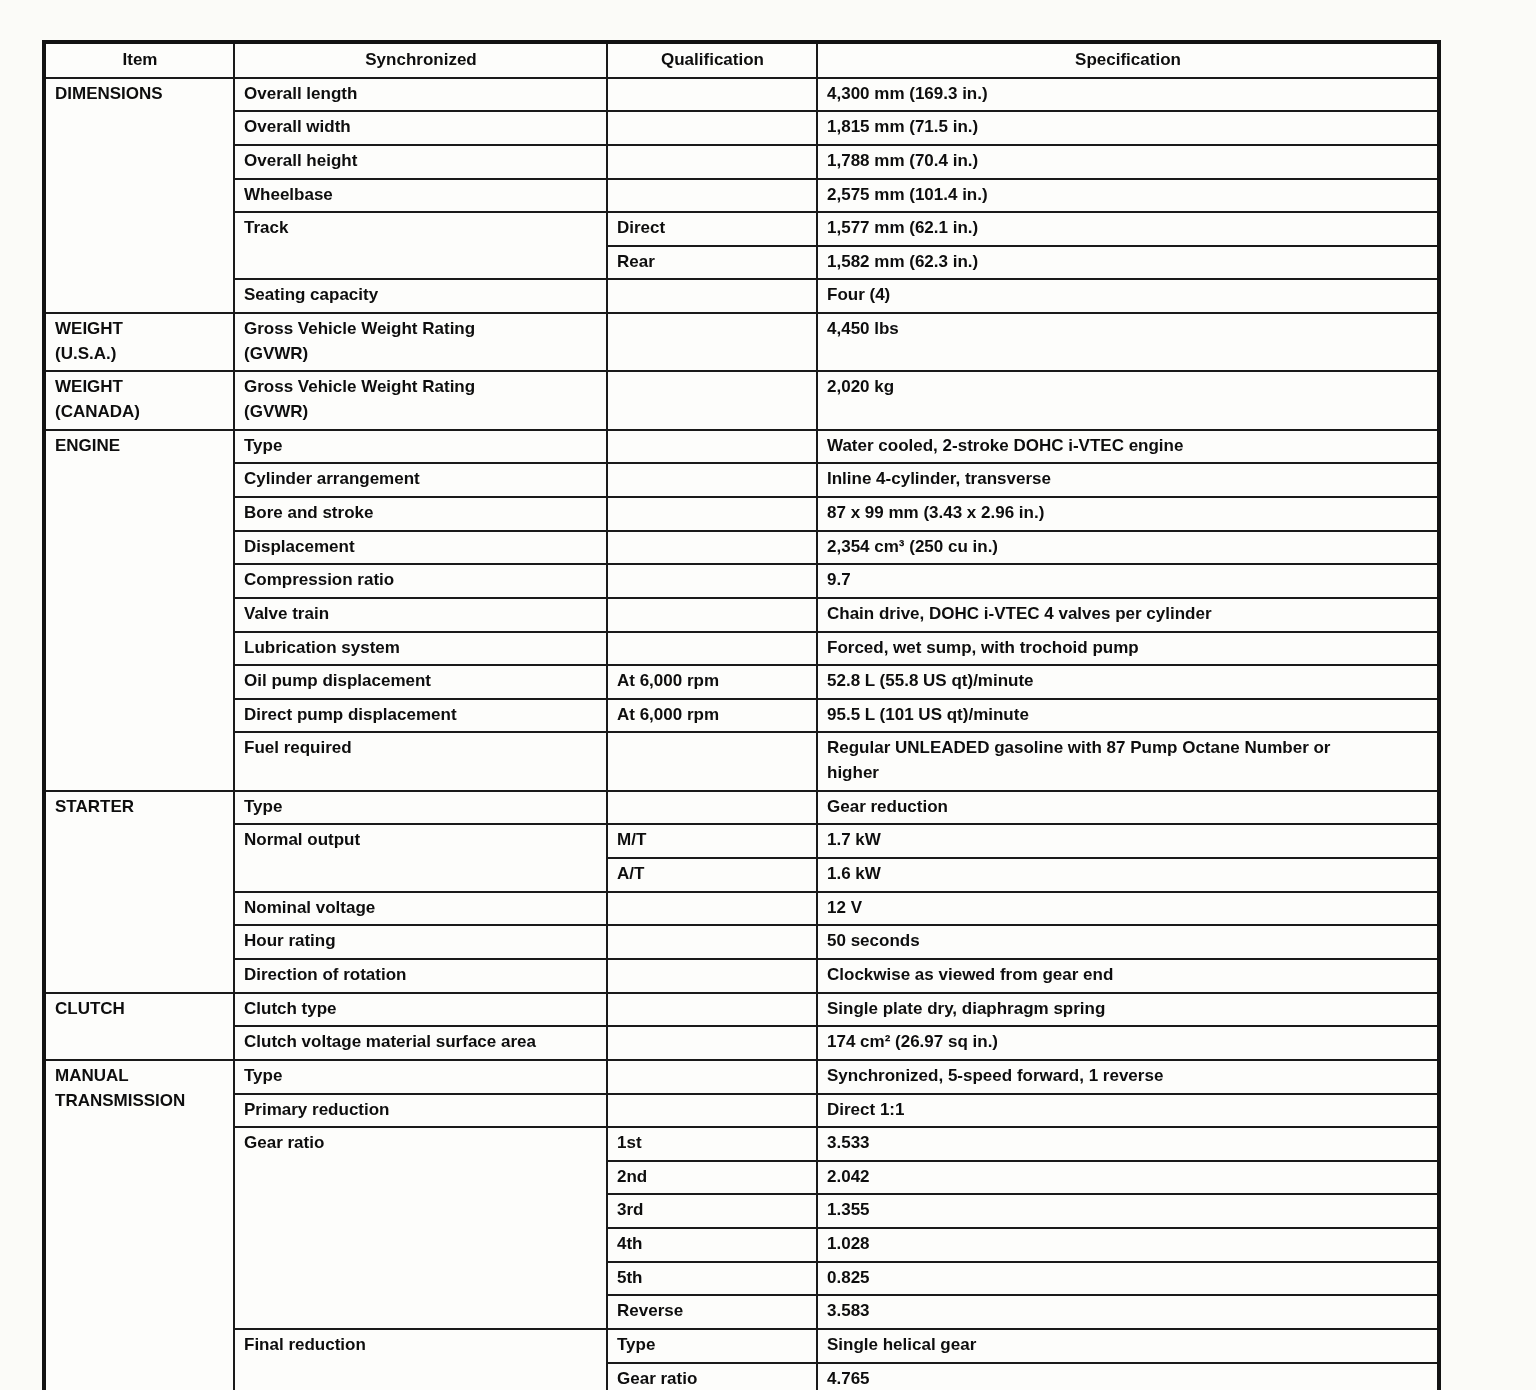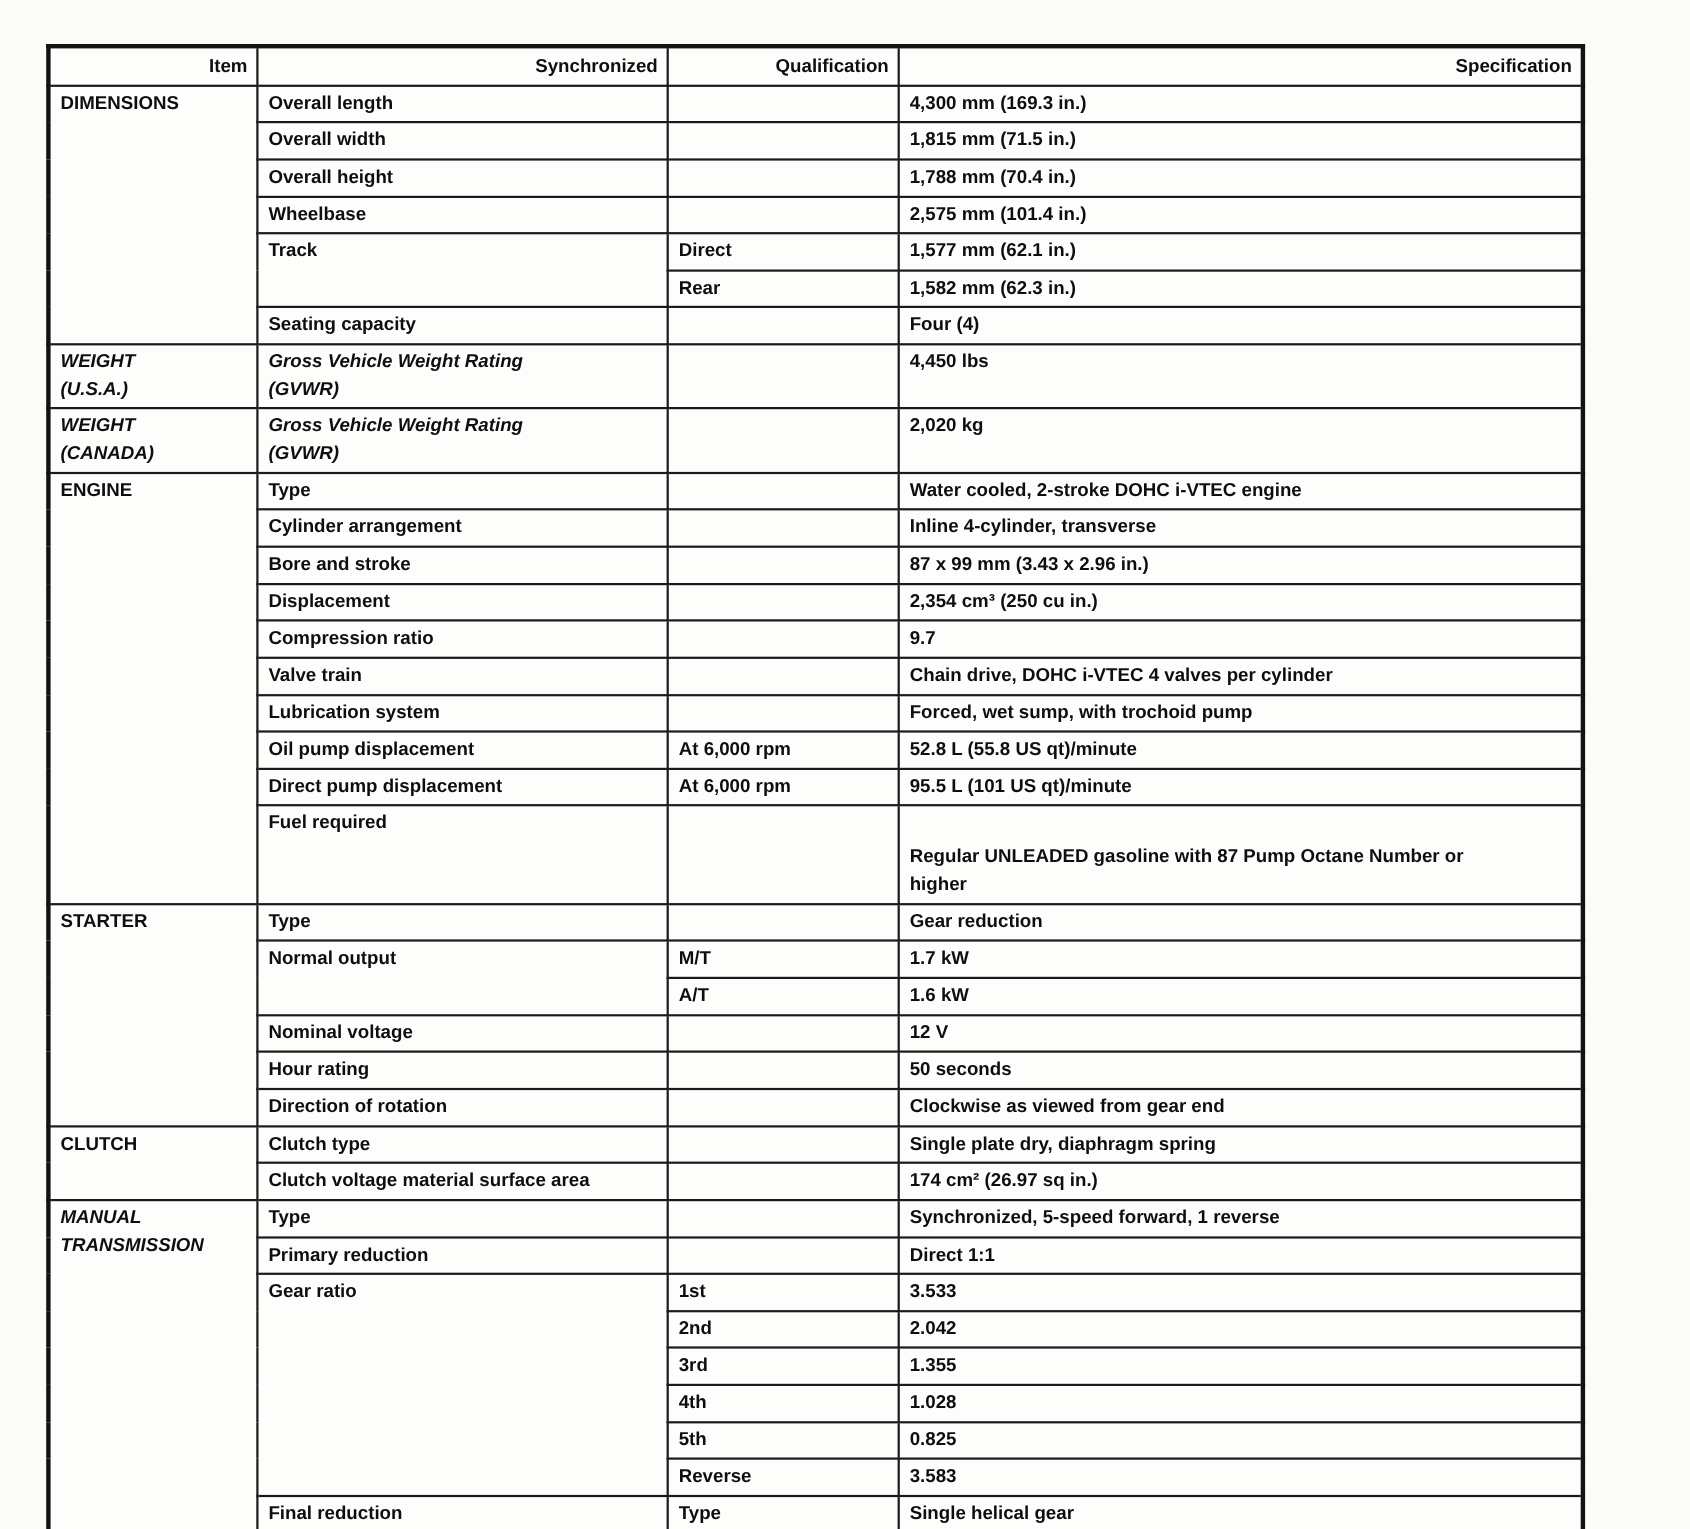--- a/index.html
+++ b/index.html
@@ -30,34 +30,32 @@
   }
   table.spec-table th,
   table.spec-table td {
     border: 2px solid #1a1a1a;
     padding: 3px 8px 4px 9px;
     vertical-align: top;
     text-align: left;
     overflow: hidden;
   }
   table.spec-table th {
-    text-align: right;
+    text-align: center;
     height: 24px;
     padding-top: 4px;
   }
   table.spec-table td {
     height: 24px;
   }
   .wrap {
     max-width: 555px;
-    margin-top: 31px;
   }
   .cell-line {
     display: block;
-    font-style: italic;
   }
 </style>
 </head>
 <body>
 
 <div class="page">
   <table class="spec-table">
     <colgroup>
       <col style="width:190px">
       <col style="width:373px">

